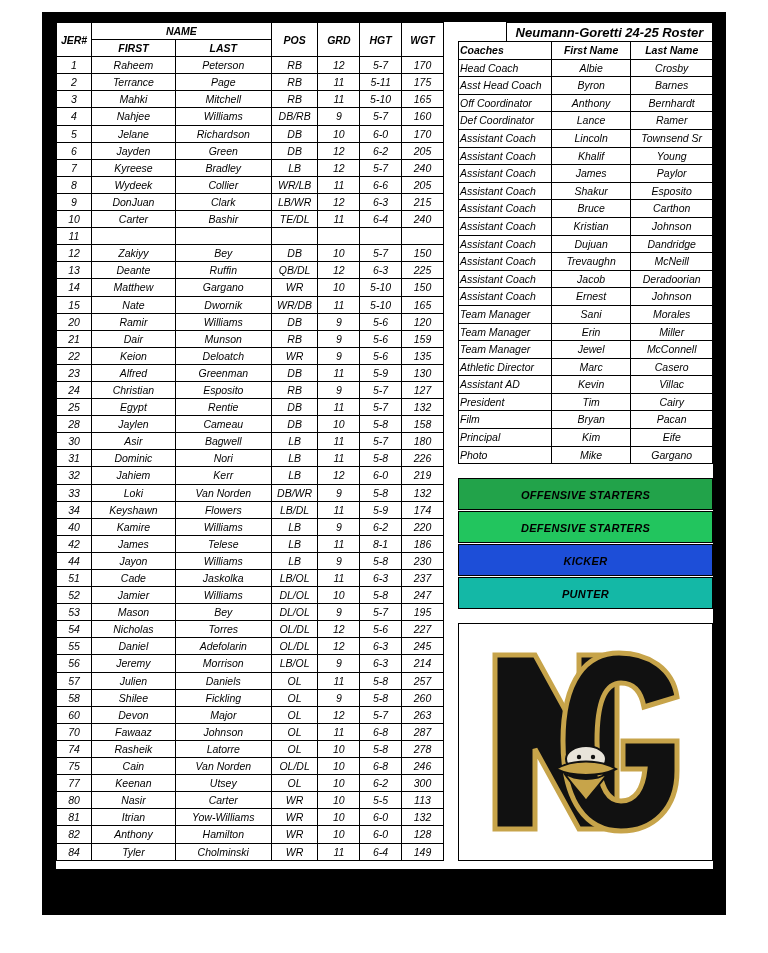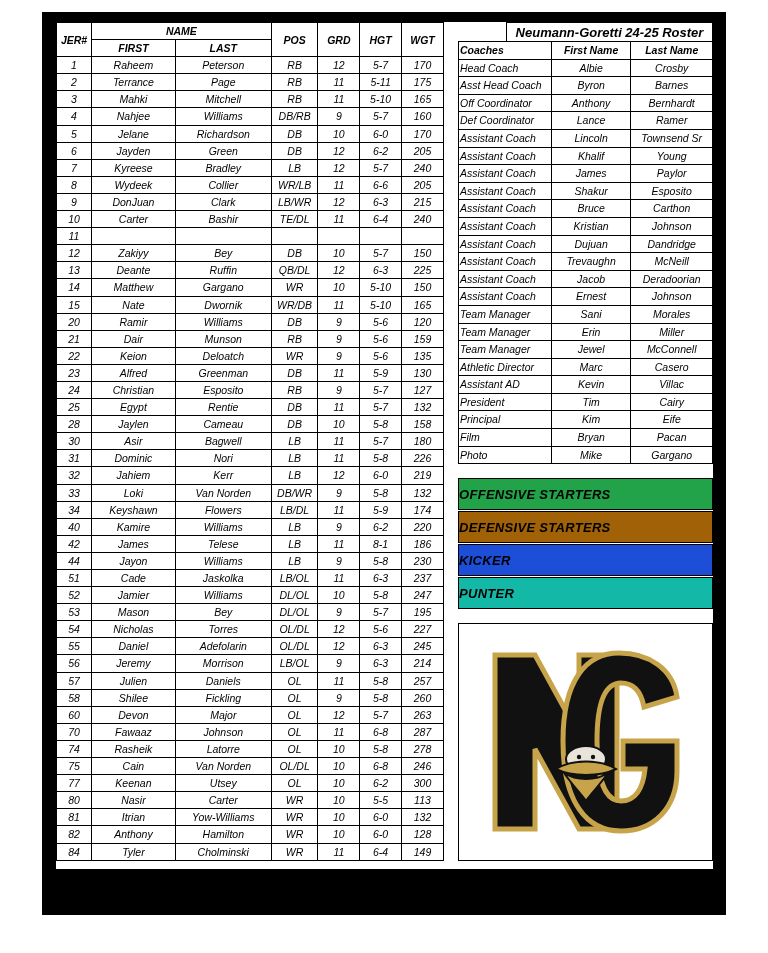--- a/index.html
+++ b/index.html
@@ -87,23 +87,23 @@
   col.cfirst { width: 80px; }
   col.clast { width: 82px; }
 
   .legend {
     margin-top: 14px;
   }
   .legend-box {
     border: 1px solid #000;
     height: 32px;
     line-height: 32px;
-    text-align: left;
+    text-align: center;
     font-weight: bold;
-    font-size: 13px;
+    font-size: 11px;
     letter-spacing: 0.3px;
     margin-bottom: 1px;
   }
   .logo-wrap {
     margin-top: 14px;
     border: 1px solid #000;
     background: #ffffff;
     height: 238px;
     display: flex;
     align-items: center;
@@ -684,40 +684,40 @@
                 <td class="role">Assistant AD</td>
                 <td>Kevin</td>
                 <td>Villac</td>
               </tr>
               <tr>
                 <td class="role">President</td>
                 <td>Tim</td>
                 <td>Cairy</td>
               </tr>
               <tr>
+                <td class="role">Film</td>
+                <td>Bryan</td>
+                <td>Pacan</td>
+              </tr>
+              <tr>
                 <td class="role">Principal</td>
                 <td>Kim</td>
                 <td>Eife</td>
               </tr>
               <tr>
-                <td class="role">Film</td>
-                <td>Bryan</td>
-                <td>Pacan</td>
-              </tr>
-              <tr>
                 <td class="role">Photo</td>
                 <td>Mike</td>
                 <td>Gargano</td>
               </tr>
             </tbody>
         </table>
 
         <div class="legend" id="legend">
             <div class="legend-box" style="background: rgb(34, 163, 74); color: rgb(0, 0, 0);">OFFENSIVE STARTERS</div>
-            <div class="legend-box" style="background: #a16207; color: rgb(0, 0, 0);">DEFENSIVE STARTERS</div>
+            <div class="legend-box" style="background: #22c55e; color: rgb(0, 0, 0);">DEFENSIVE STARTERS</div>
             <div class="legend-box" style="background: #1d4ed8; color: rgb(0, 0, 0);">KICKER</div>
             <div class="legend-box" style="background: #14b8a6; color: rgb(0, 0, 0);">PUNTER</div>
           </div>
 
         <div class="logo-wrap">
           <svg class="logo-svg" width="218" height="210" viewBox="0 0 218 210">
             <rect x="0" y="0" width="218" height="210" fill="#ffffff"></rect>
 
             <g>
               <path d="M18 18 L58 18 L102 98 L102 18 L140 18 L140 192 L102 192 L58 112 L58 192 L18 192 Z" fill="#111111" stroke="#c7a44a" stroke-width="5"></path>

